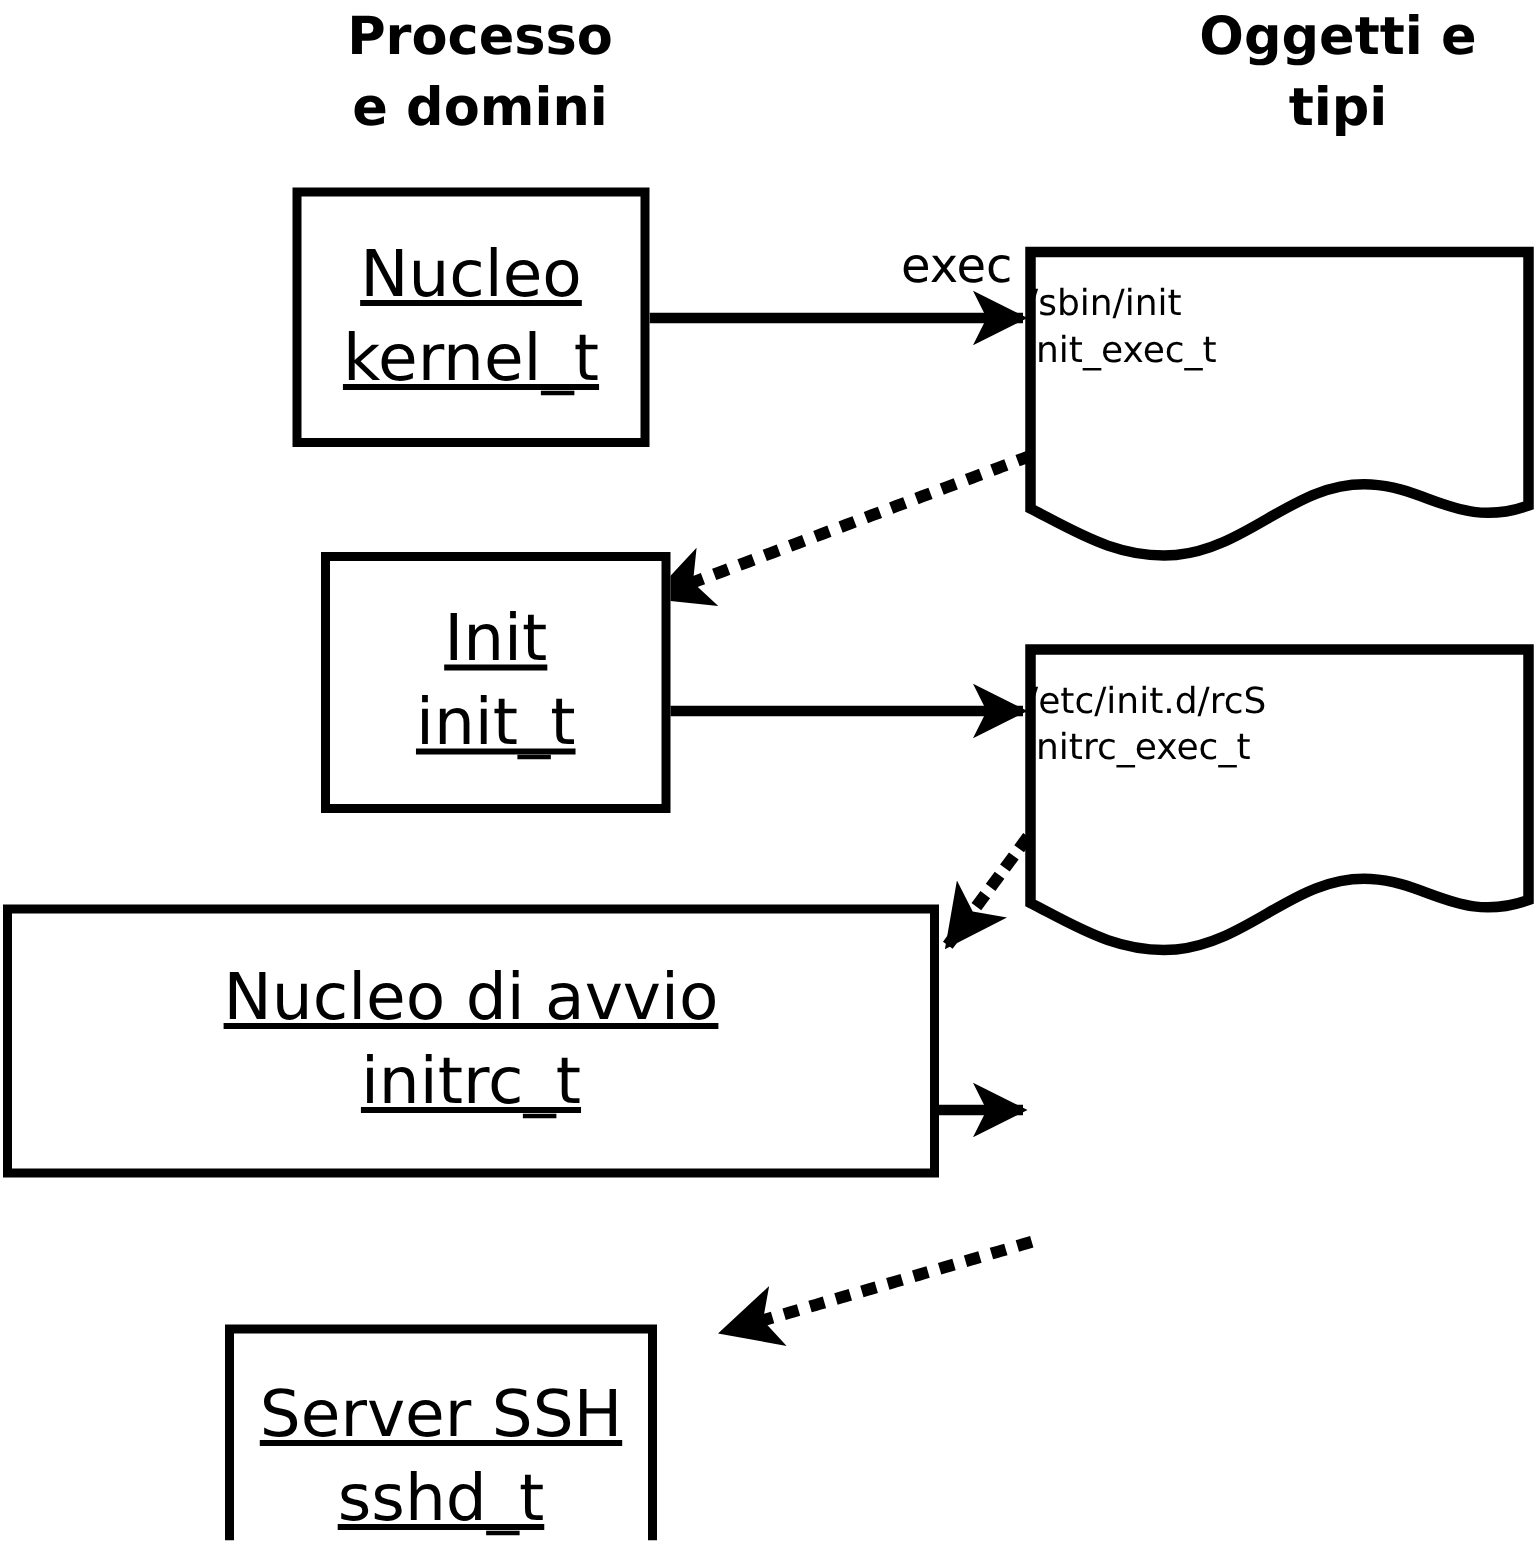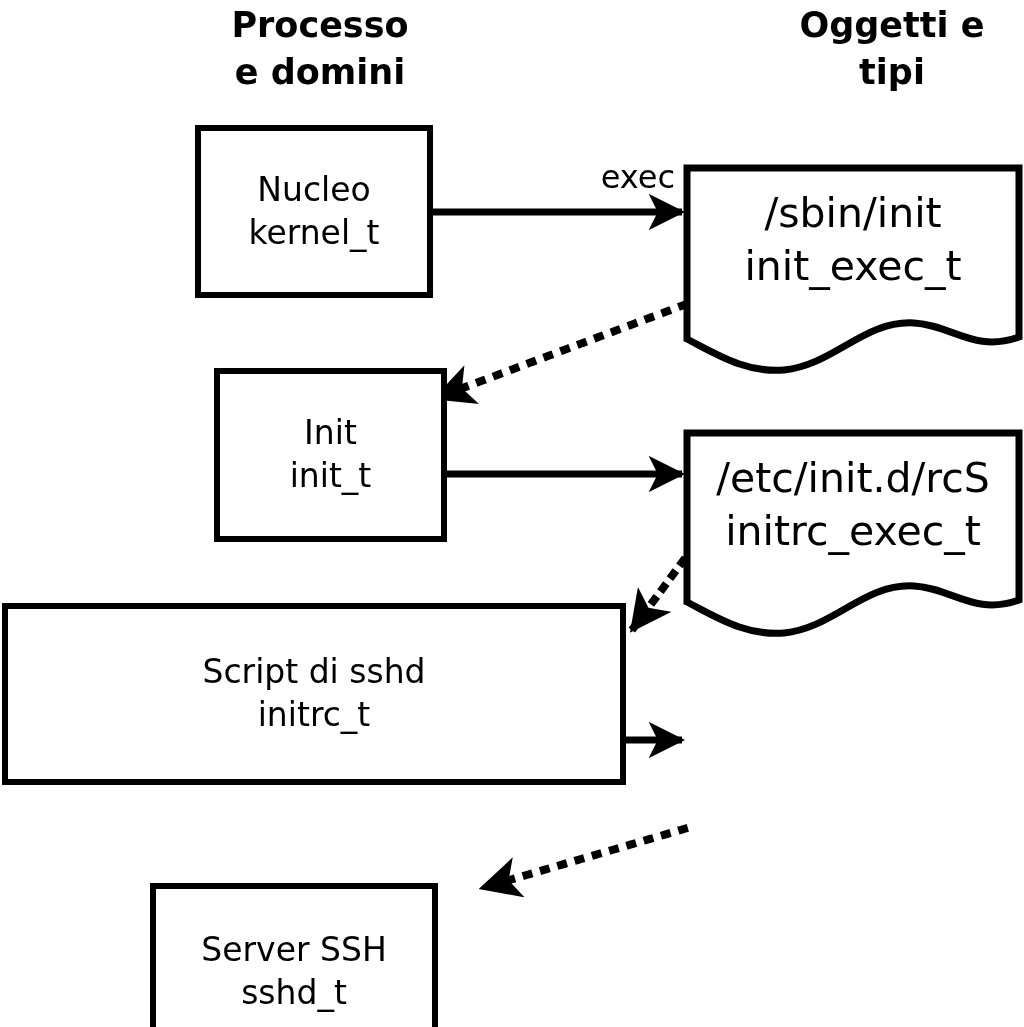--- a/index.html
+++ b/index.html
@@ -36,43 +36,44 @@
     box-sizing: border-box;
     border: 6px solid #000000;
     background: #ffffff;
     display: flex;
     align-items: center;
     justify-content: center;
     text-align: center;
   }
   .proc-box .label {
     font-family: "DejaVu Sans", sans-serif;
-    font-size: 33px;
+    font-size: 43px;
     line-height: 1.30;
     color: #000000;
     white-space: pre-line;
+    text-decoration: underline;
   }
 
   .doc-shape {
     position: absolute;
   }
   .doc-shape svg {
     position: absolute;
     left: 0;
     top: 0;
     overflow: visible;
   }
   .doc-shape .label {
     position: absolute;
     left: 0;
     top: 22px;
     width: 100%;
-    text-align: center;
+    text-align: left;
     font-family: "DejaVu Sans", sans-serif;
-    font-size: 41px;
+    font-size: 24px;
     line-height: 1.30;
     color: #000000;
     white-space: pre-line;
     pointer-events: none;
   }
 
   .edge-layer {
     position: absolute;
     left: 0;
     top: 0;
@@ -137,21 +138,21 @@
     <span class="label">Nucleo
 kernel_t</span>
   </div>
 
   <div class="proc-box" style="left:214px; top:368px; width:233px; height:174px;">
     <span class="label">Init
 init_t</span>
   </div>
 
   <div class="proc-box" style="left:2px; top:603px; width:624px; height:182px;">
-    <span class="label">Script di sshd
+    <span class="label">Nucleo di avvio
 initrc_t</span>
   </div>
 
   <div class="proc-box" style="left:150px; top:883px; width:288px; height:178px;text-align:center;">
     <span class="label">Server SSH
 sshd_t</span>
   </div>
 
   <div class="doc-shape" style="left:684px; top:165px; width:338px; height:212px;">
     <svg width="338" height="212" viewBox="0 0 338 212">

